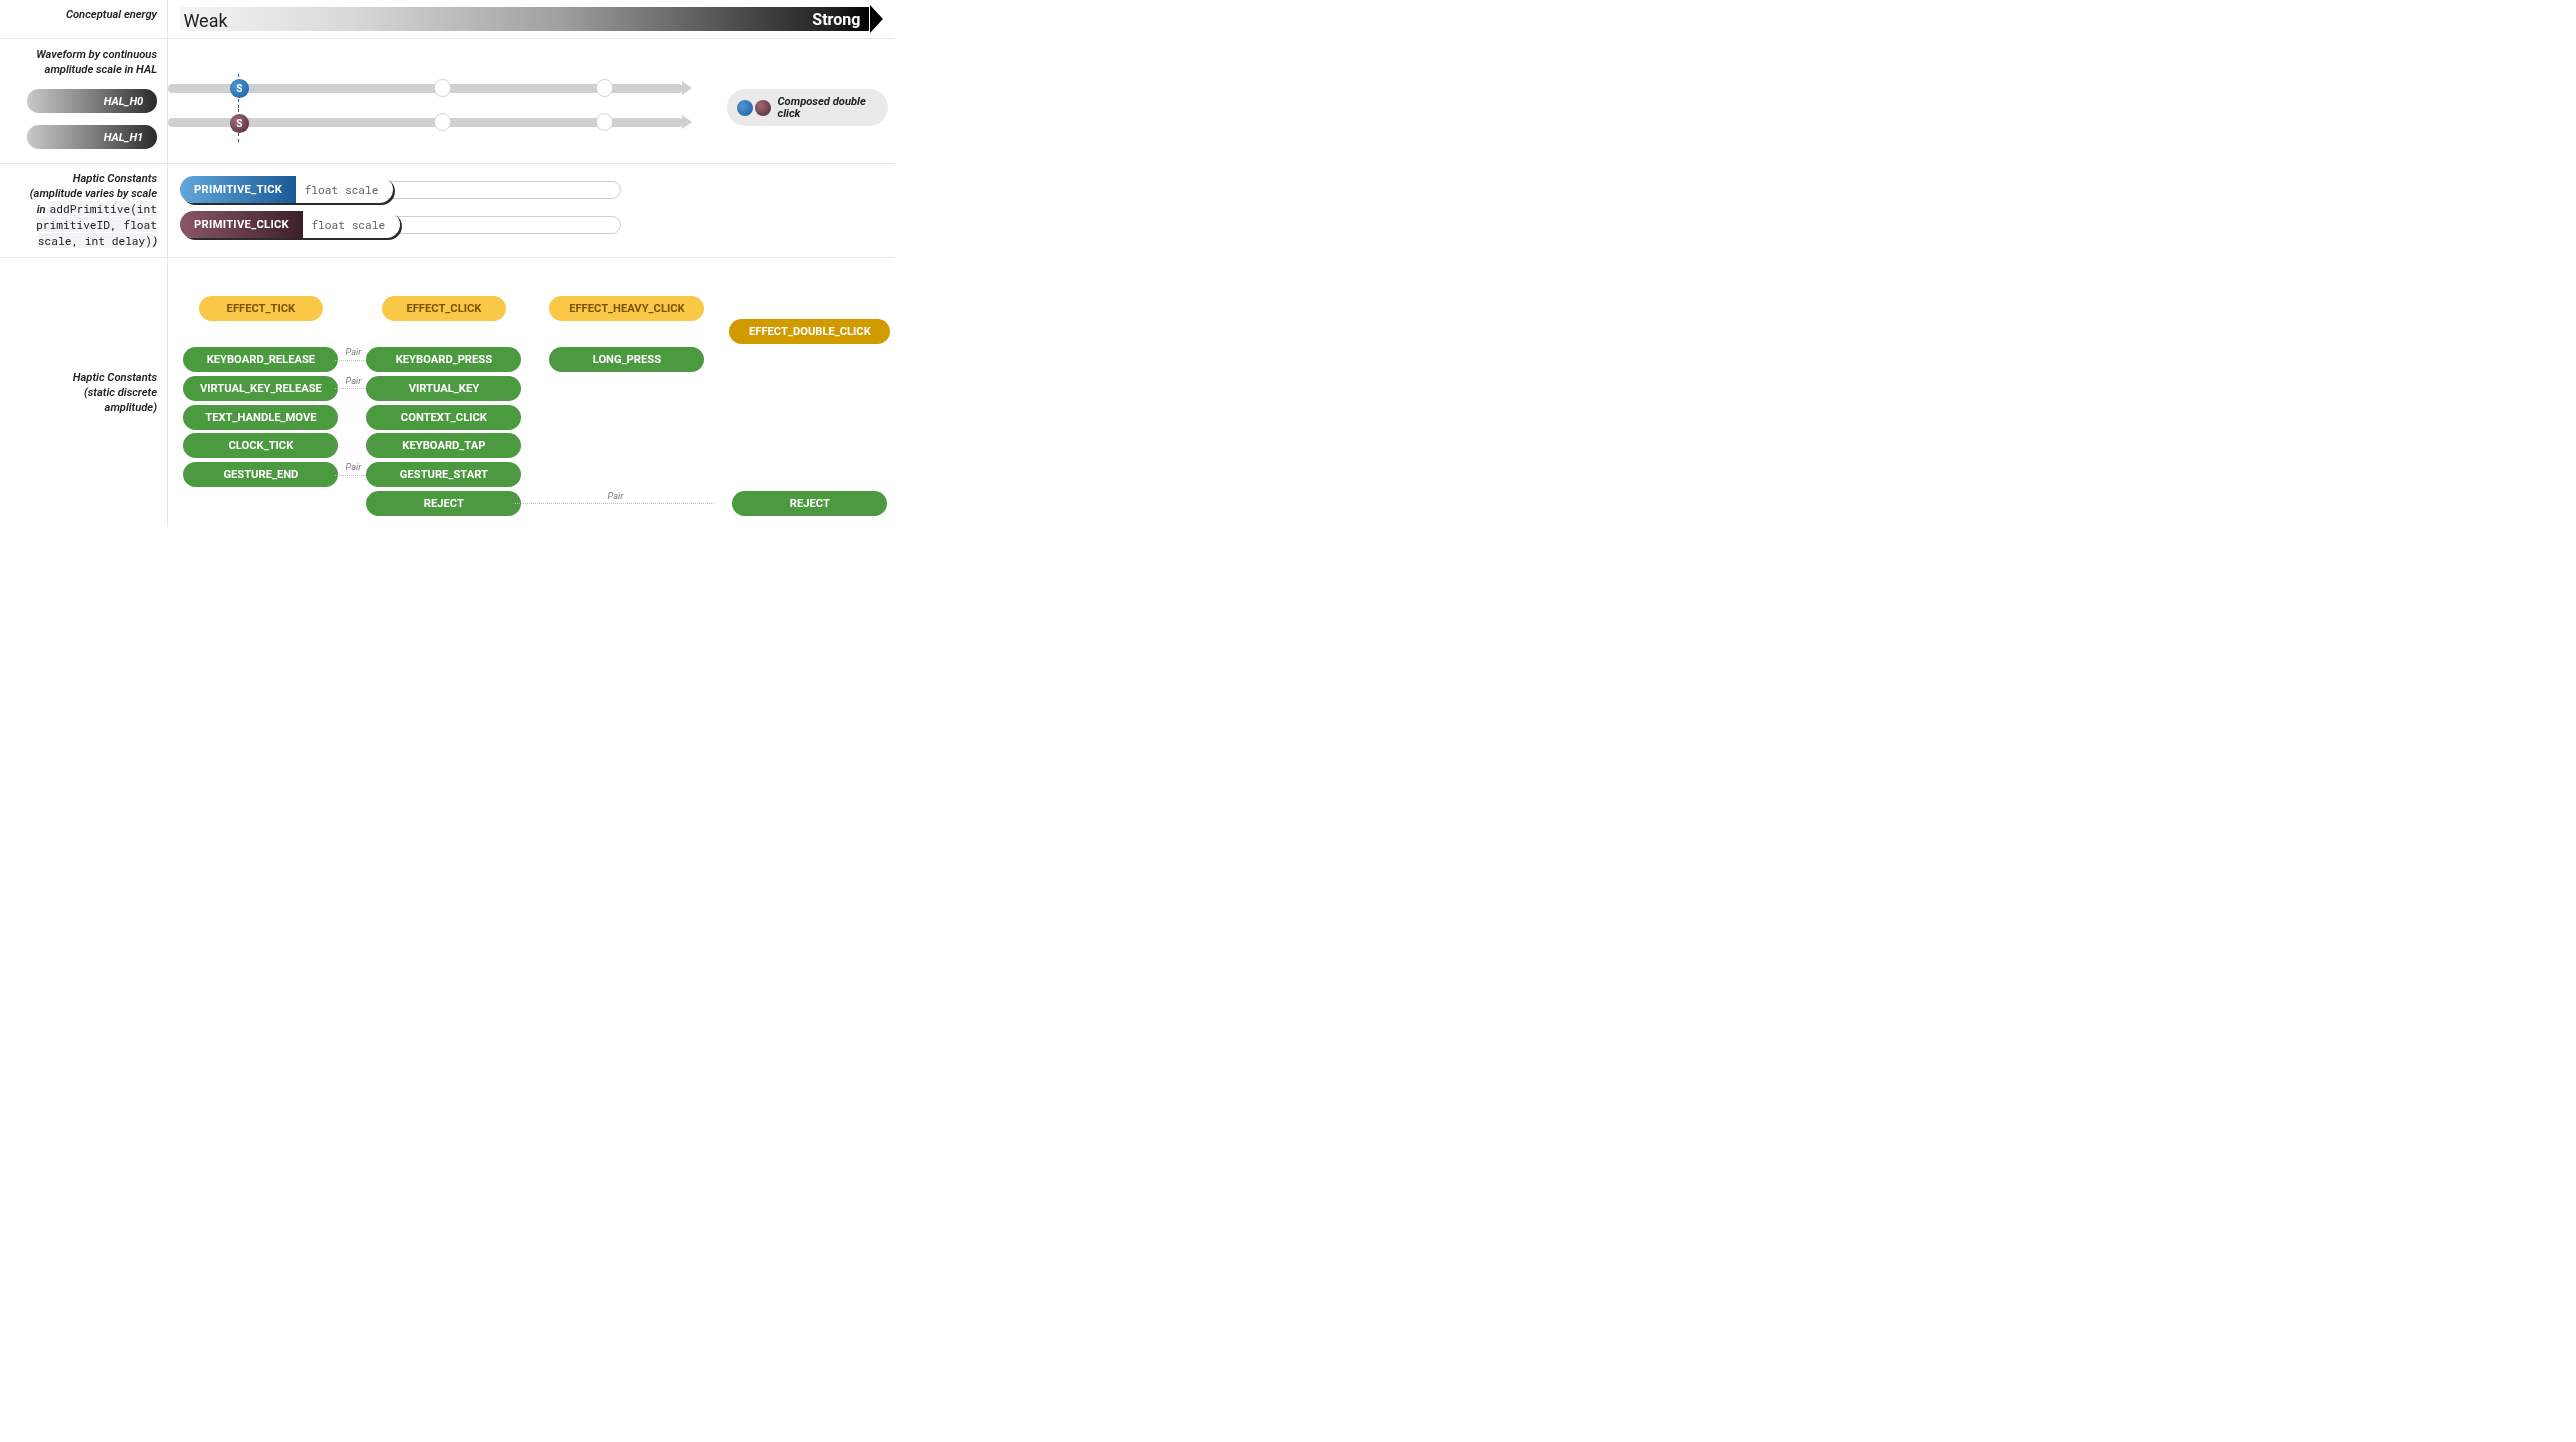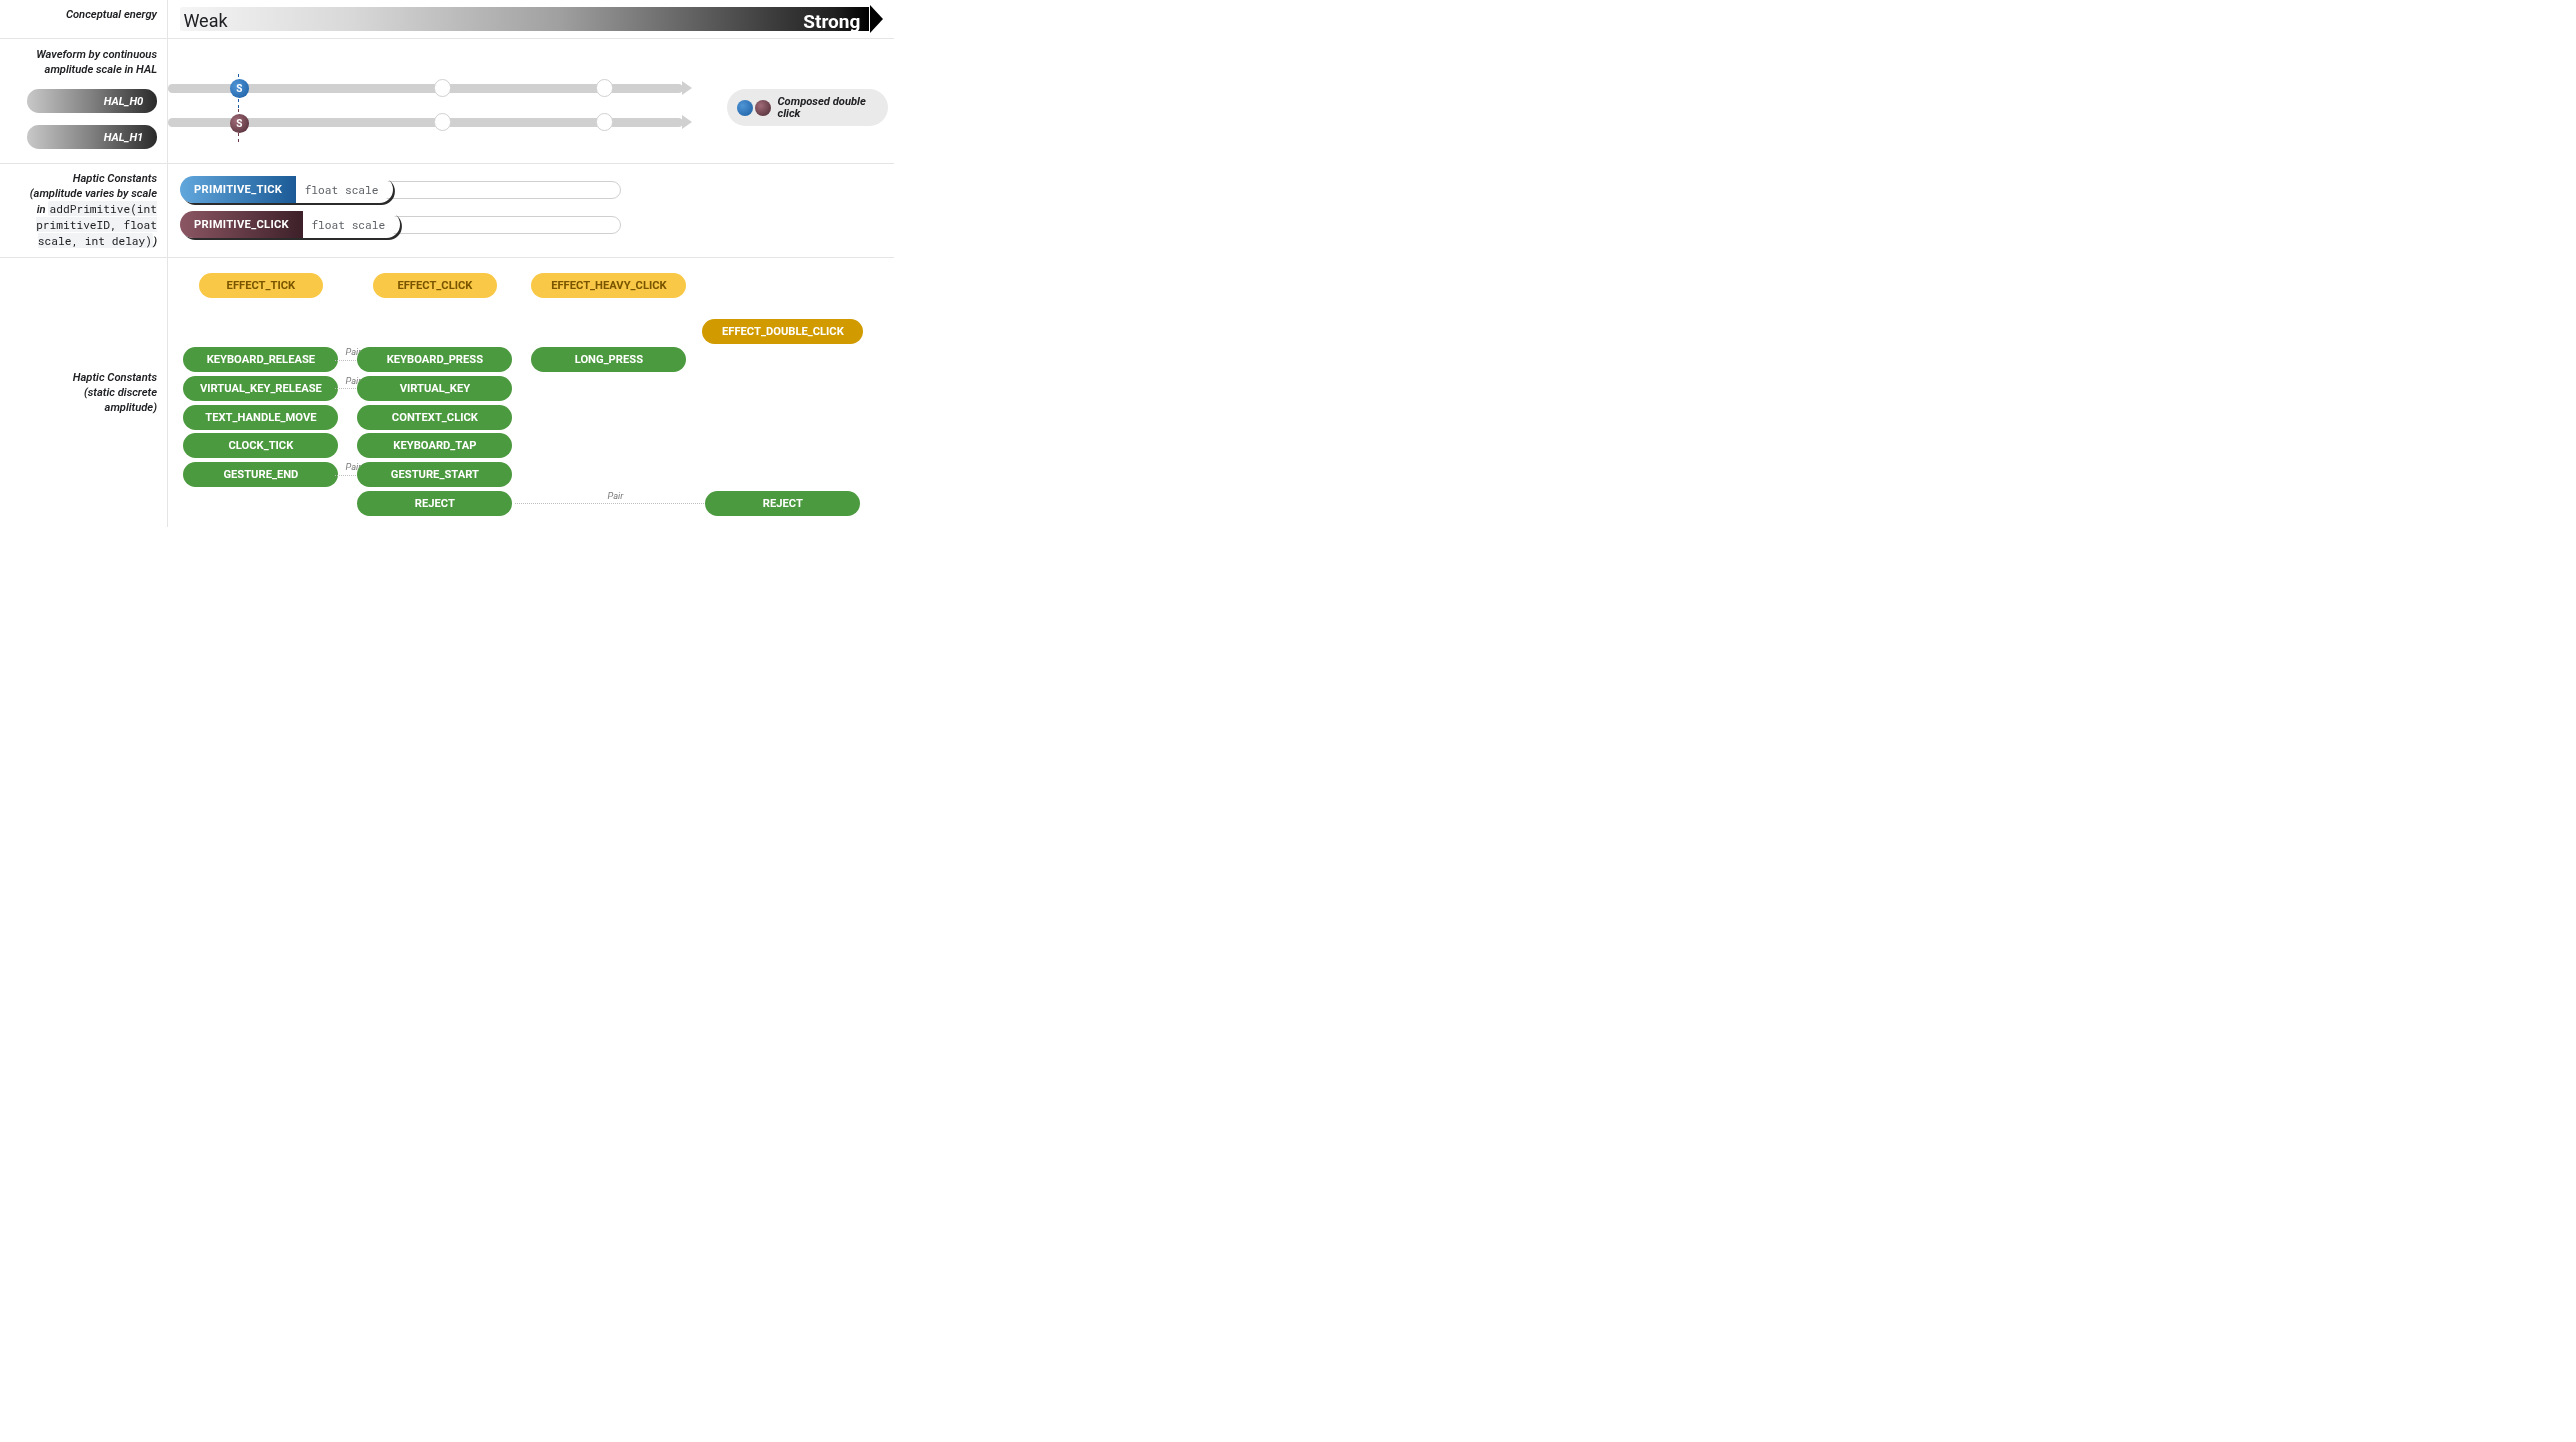--- a/index.html
+++ b/index.html
@@ -38,21 +38,21 @@
   content: '';
   position: absolute;
   right: -13.7px;
   top: -2.5px;
   width: 0; height: 0;
   border-top: 14.3px solid transparent;
   border-bottom: 14.3px solid transparent;
   border-left: 13.7px solid #000;
 }
 .energy-weak { position: absolute; left: 3px; top: 2.5px; font-size: 18px; color: #202124; font-weight: 400; }
-.energy-strong { position: absolute; right: 8.7px; top: 2.5px; font-size: 19px; color: #fff; font-weight: 700; }
+.energy-strong { position: absolute; right: 8.7px; top: 2.5px; font-size: 16px; color: #fff; font-weight: 700; }
 
 
 .hal-pill {
   display: inline-flex; align-items: center; justify-content: flex-end;
   width: 130px; height: 23.6px;
   background: linear-gradient(to right, #c8c8c8, #808080 50%, #2a2a2a);
   color: #fff; font-style: italic; font-weight: 700;
   border-radius: 11.8px; padding-right: 13.7px; margin: 6.2px 0;
 }
 .hal-track-wrap { position: relative; }
@@ -128,21 +128,21 @@
 .prim-left.maroon { background: linear-gradient(to right, #8b5663, #3d2029); }
 .prim-right {
   height: 23.6px; margin: 1.9px 1.9px 1.9px 0;
   background: #fff; border-radius: 0 11.8px 11.8px 0;
   display: flex; align-items: center; padding: 0 12.4px 0 8.7px;
   font-family: "Roboto Mono", Menlo, Consolas, monospace;
   color: #5f6368; font-size: 11.2px;
 }
 
 
-.pill-row { display: flex; gap: 13px; margin: 3.7px 0; position: relative; }
+.pill-row { display: flex; gap: 22px; align-items: center; margin: 3.7px 0; position: relative; }
 .col-slot { width: 161px; display:flex; justify-content:center; position:relative; }
 .pill {
   height: 25px;
   border-radius: 12.4px;
   display: inline-flex; align-items: center; justify-content: center;
   padding: 0 13.7px;
   font-weight: 700;
   color: #fff;
   white-space: nowrap;
   min-width: 124px;

